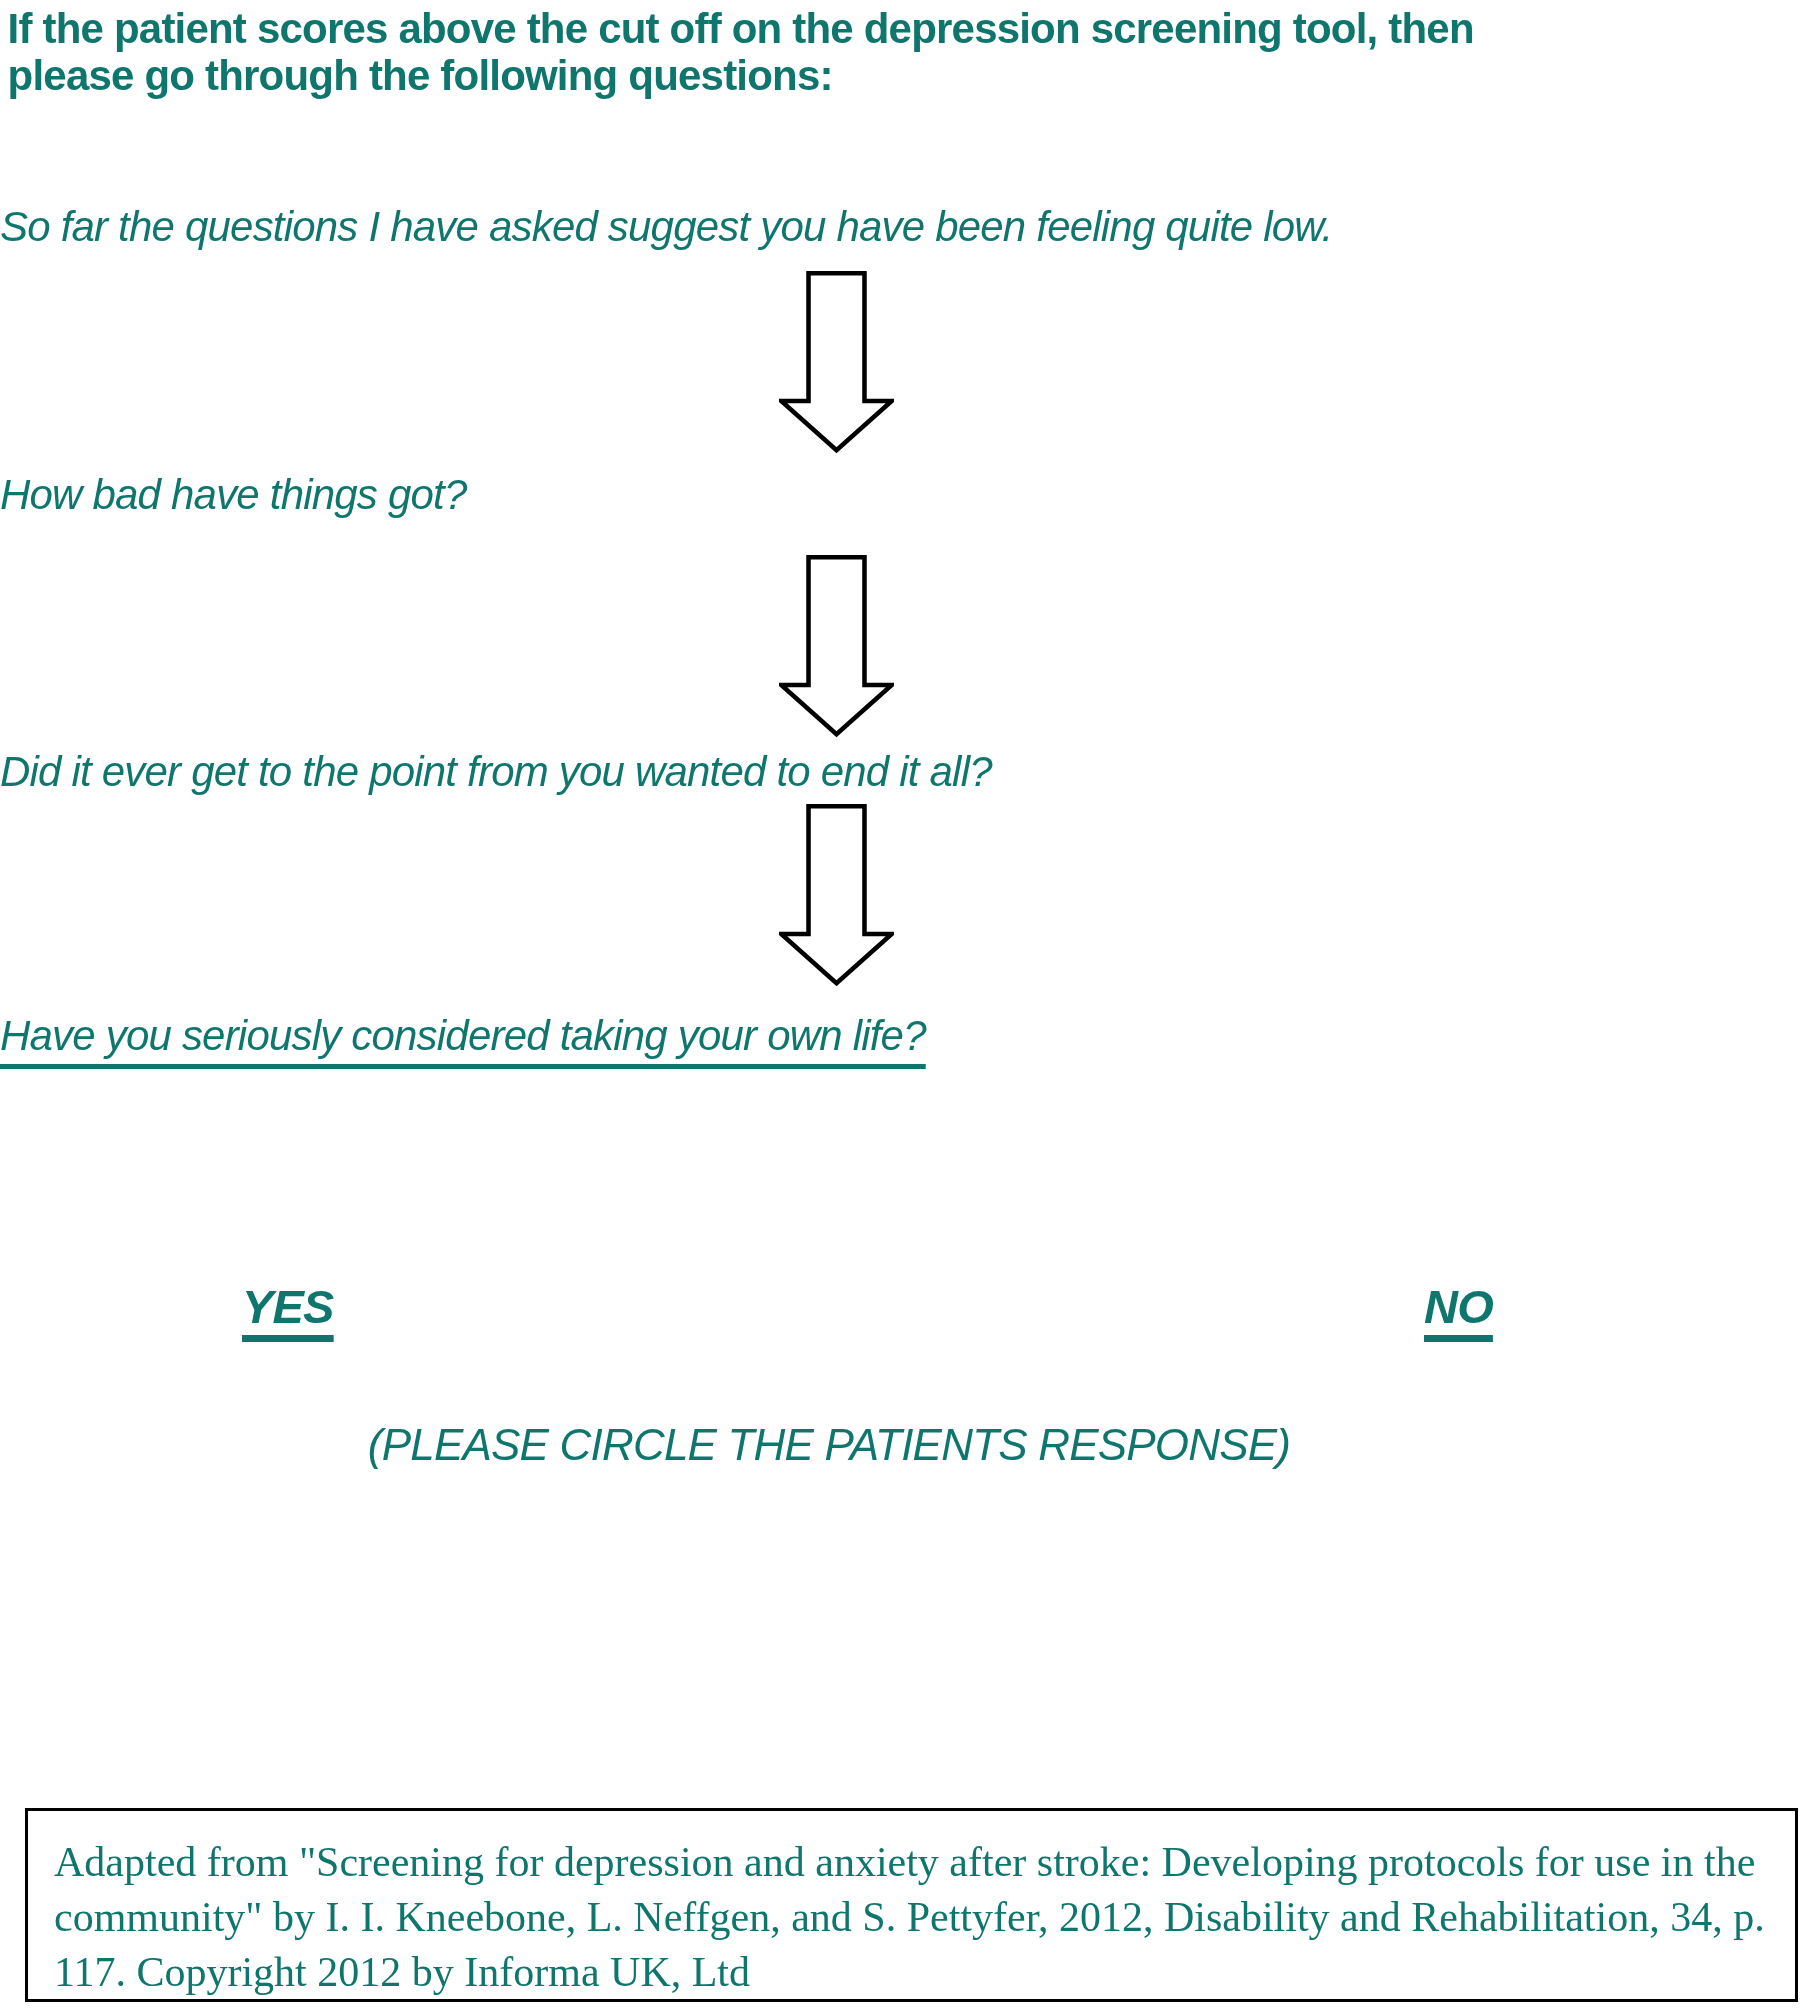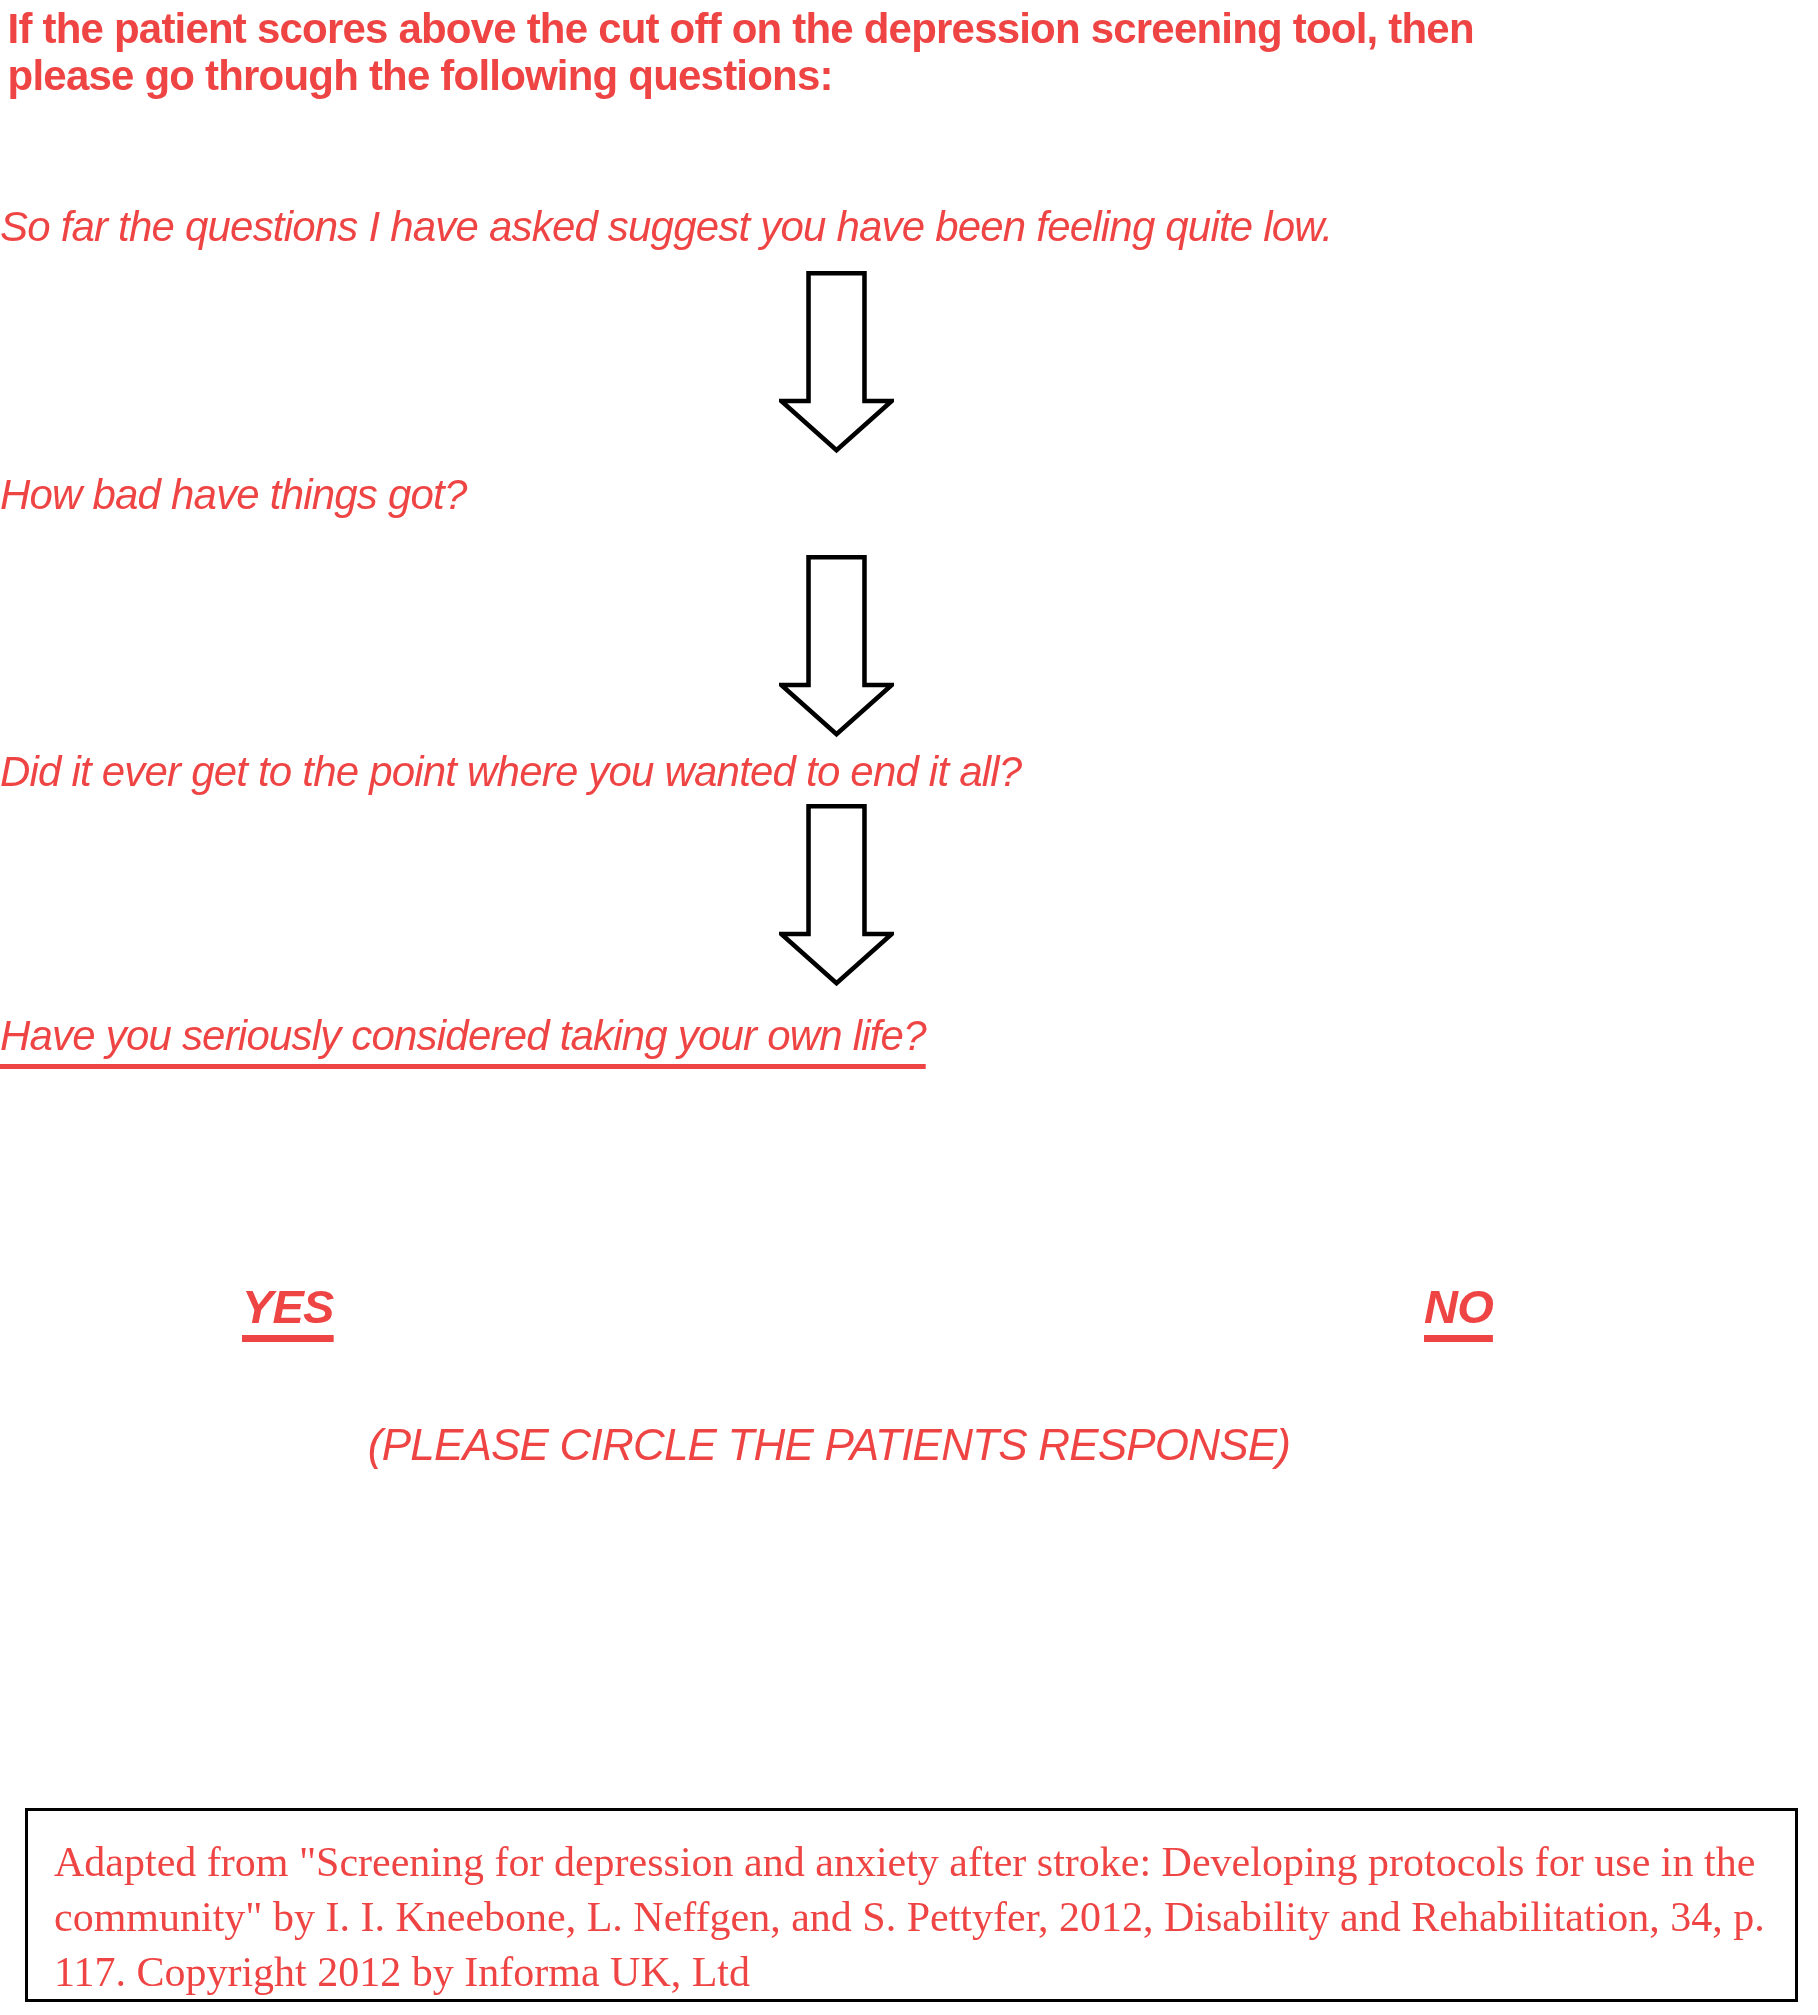--- a/index.html
+++ b/index.html
@@ -5,21 +5,21 @@
   html, body {
     margin: 0;
     padding: 0;
     background: #ffffff;
   }
   .page {
     position: relative;
     width: 1818px;
     height: 2015px;
     background: #ffffff;
-    color: #ef4444;
+    color: #0f766e;
     overflow: hidden;
     font-family: "Liberation Sans", sans-serif;
   }
 
   .header {
     position: absolute;
     top: 4.5px;
     left: 7.6px;
     width: 1809px;
     font-weight: bold;
@@ -126,21 +126,21 @@
   </div>
 
   <div class="flow-text question-1">How bad have things got?</div>
 
   <div class="arrow arrow-2">
     <svg viewBox="0 0 152 242" xmlns="http://www.w3.org/2000/svg">
       <polygon points="39,3 113,3 113,172 149,172 76,237 3,172 39,172" fill="#ffffff" stroke="#000000" stroke-width="6" stroke-linejoin="miter"></polygon>
     </svg>
   </div>
 
-  <div class="flow-text question-2">Did it ever get to the point where you wanted to end it all?</div>
+  <div class="flow-text question-2">Did it ever get to the point from you wanted to end it all?</div>
 
   <div class="arrow arrow-3">
     <svg viewBox="0 0 152 242" xmlns="http://www.w3.org/2000/svg">
       <polygon points="39,3 113,3 113,172 149,172 76,237 3,172 39,172" fill="#ffffff" stroke="#000000" stroke-width="6" stroke-linejoin="miter"></polygon>
     </svg>
   </div>
 
   <div class="flow-text question-3">
     <span class="underlined">Have you seriously considered taking your own life?</span>
   </div>

